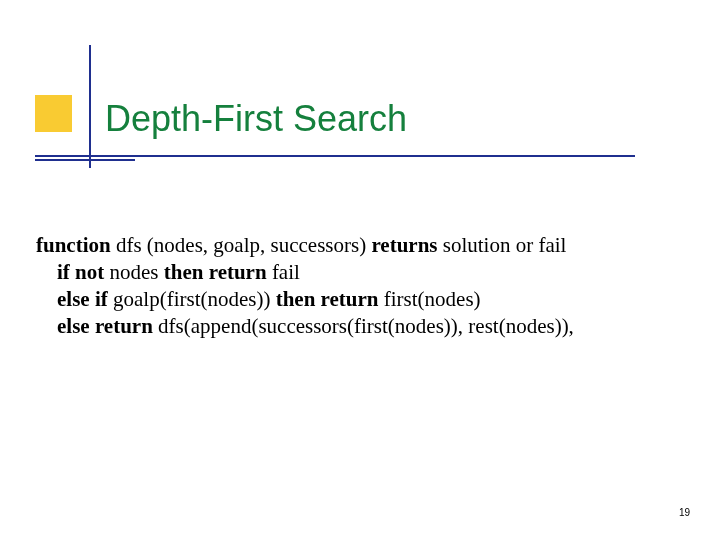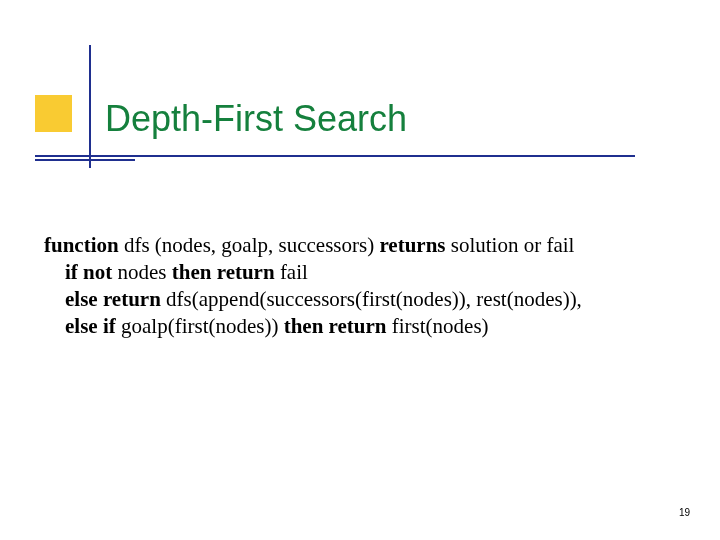--- a/index.html
+++ b/index.html
@@ -59,21 +59,21 @@
     top: 98px;
     font-size: 36px;
     color: #15803d;
     font-weight: 400;
     z-index: 3;
     white-space: nowrap;
   }
 
   .content {
     position: absolute;
-    left: 44px;
+    left: 36px;
     top: 232px;
     font-family: "Times New Roman", Times, serif;
     font-size: 21px;
     color: #000000;
     line-height: 1.28;
   }
 
   .content .line {
     white-space: pre;
   }
@@ -95,17 +95,17 @@
 <div class="accent-square"></div>
 <div class="vertical-line"></div>
 <div class="title-underline-long"></div>
 <div class="title-underline-short"></div>
 
 <div class="slide-title">Depth-First Search</div>
 
 <div class="content">
   <div class="line"><span class="kw">function</span><span> dfs (nodes, goalp, successors) </span><span class="kw">returns</span><span> solution or fail</span></div>
   <div class="line">    <span class="kw">if</span><span> </span><span class="kw">not</span><span> nodes </span><span class="kw">then return</span><span> fail</span></div>
+  <div class="line">    <span class="kw">else if</span><span> goalp(first(nodes)) </span><span class="kw">then return</span><span> first(nodes)</span></div>
   <div class="line">    <span class="kw">else return</span><span> dfs(append(successors(first(nodes)), rest(nodes)),</span></div>
-  <div class="line">    <span class="kw">else if</span><span> goalp(first(nodes)) </span><span class="kw">then return</span><span> first(nodes)</span></div>
 </div>
 
 <div class="page-number">19</div>
 
 </body></html>

